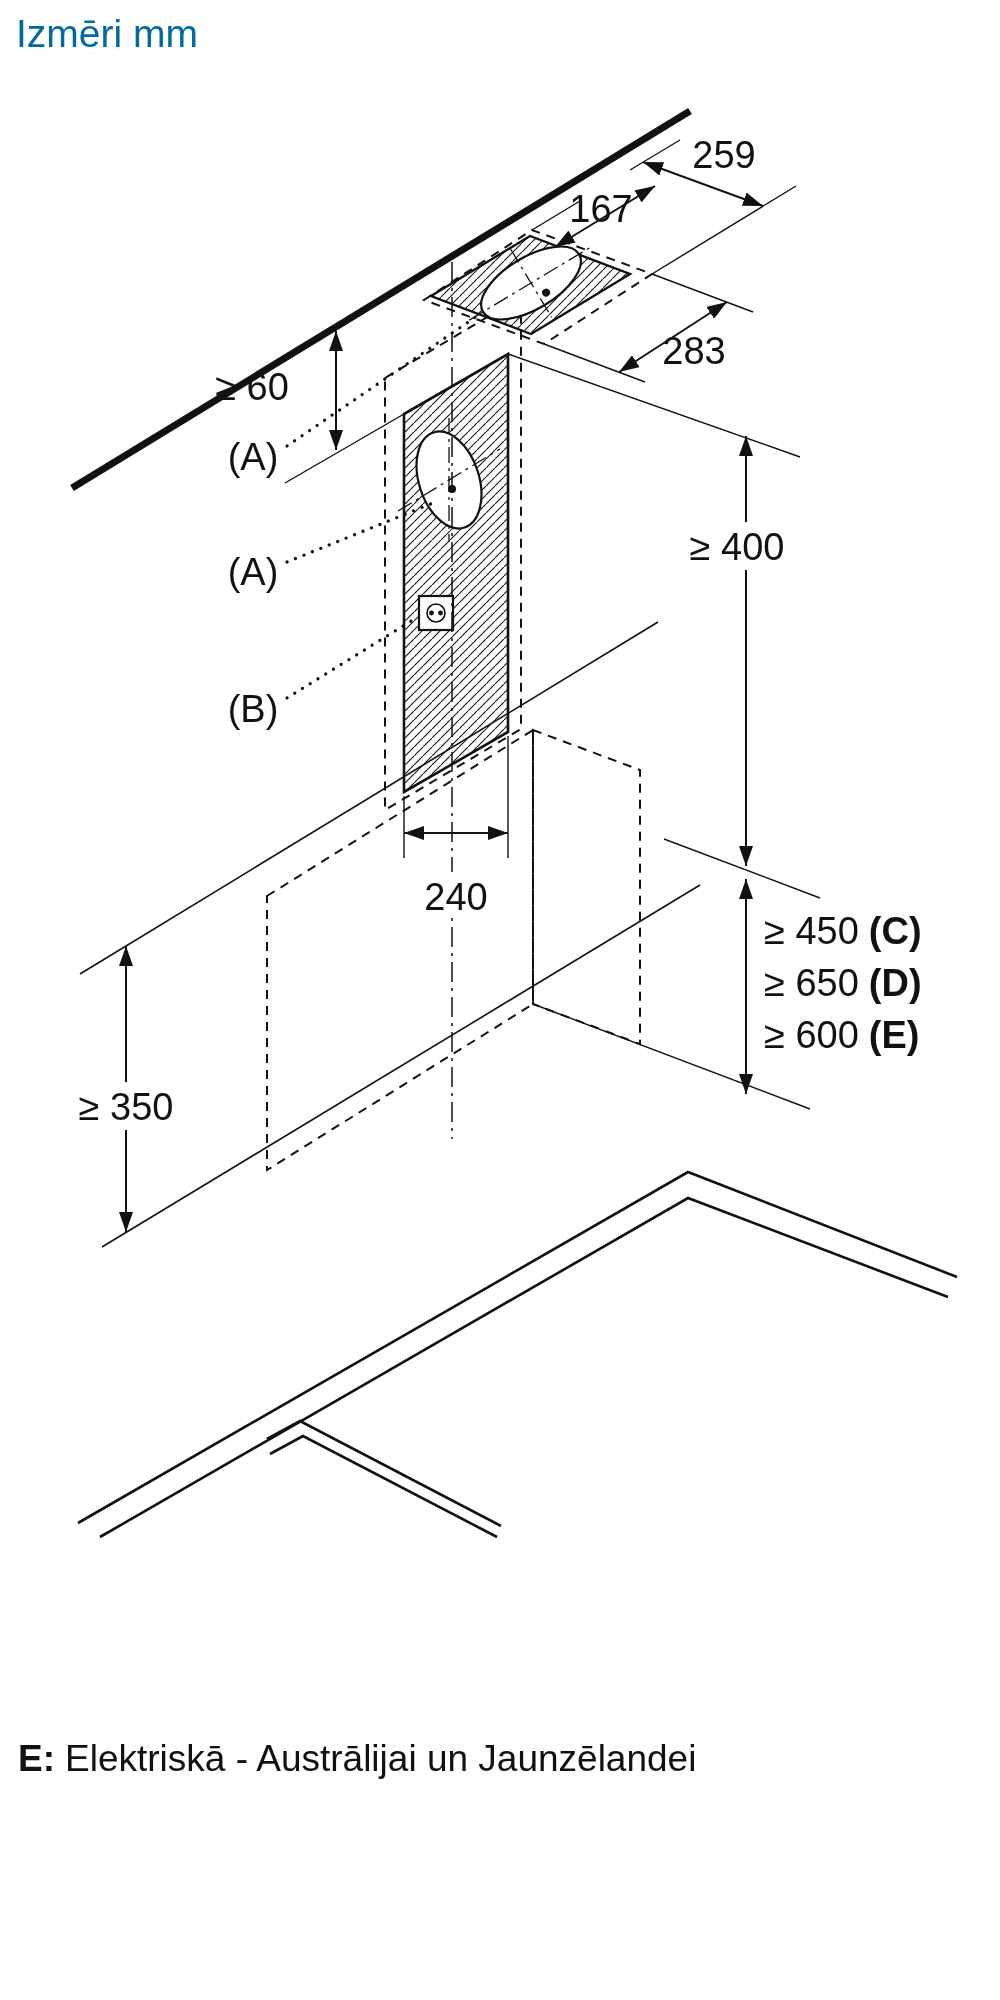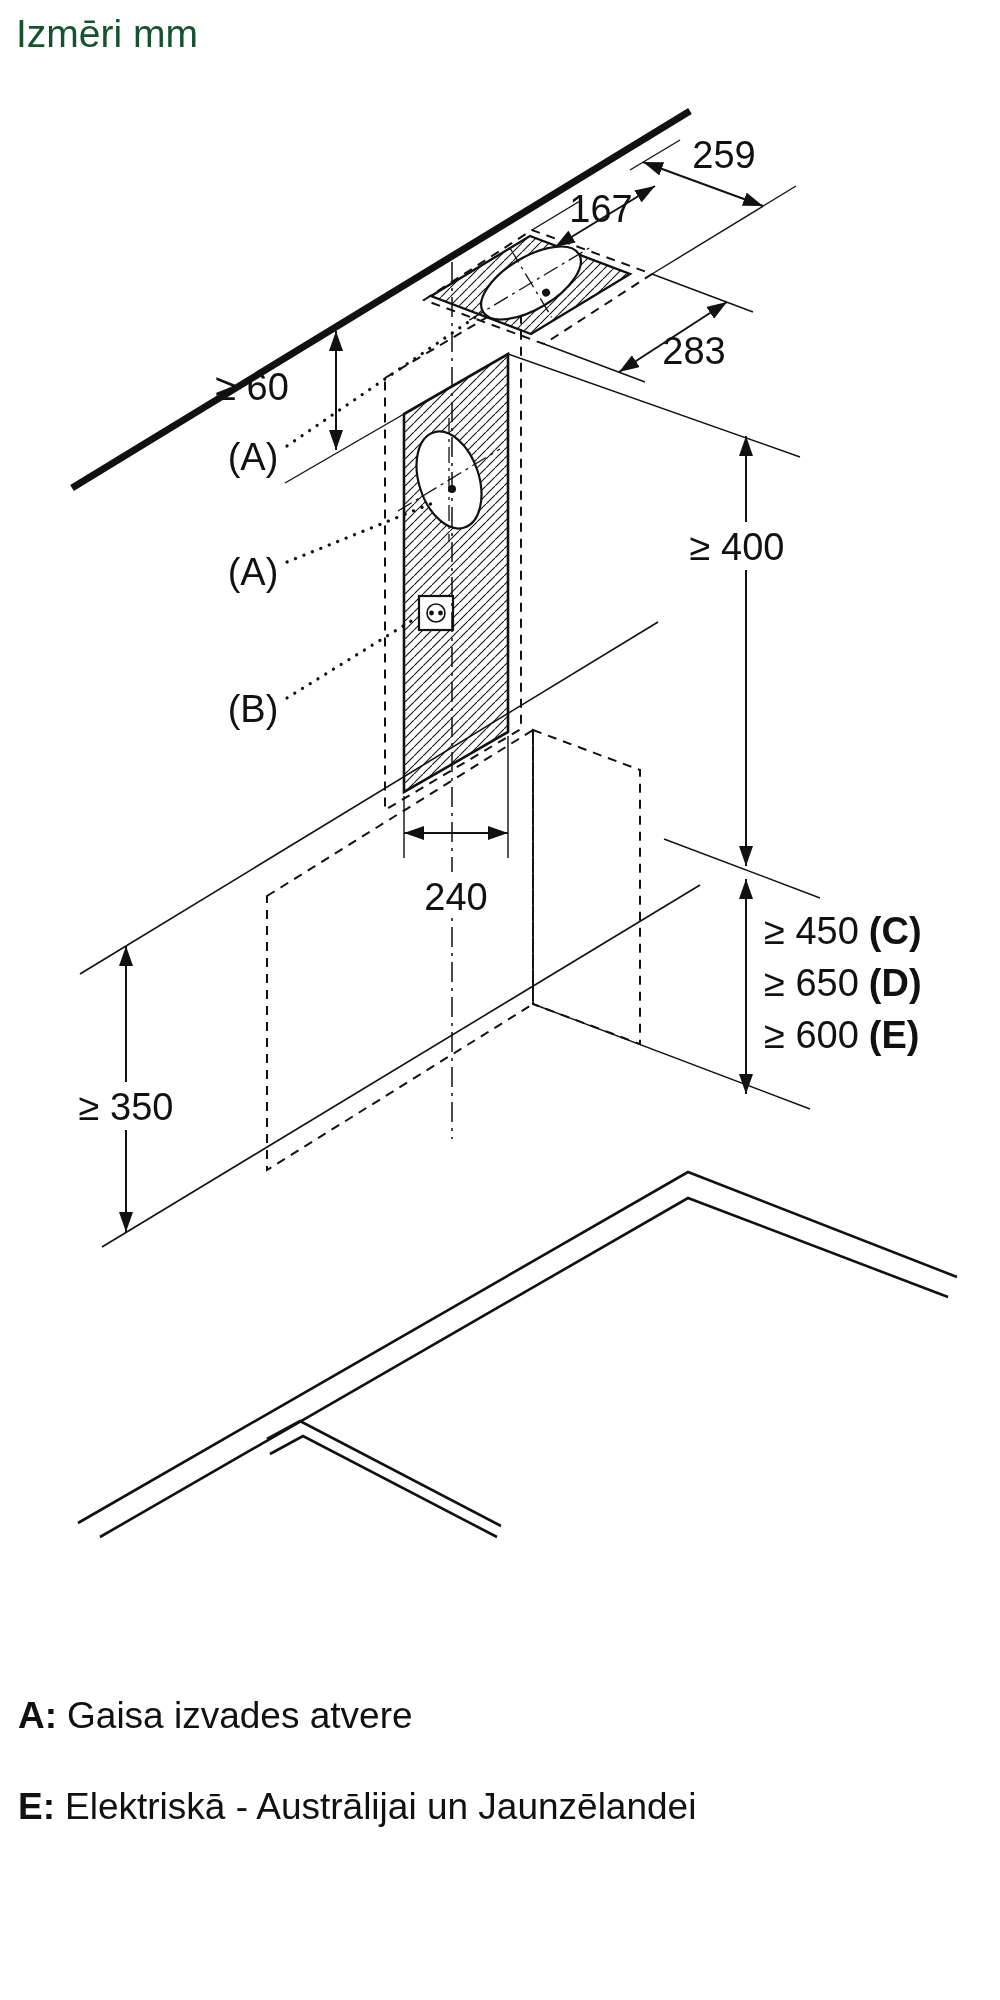--- a/index.html
+++ b/index.html
@@ -1,21 +1,21 @@
 <!DOCTYPE html>
 <html><head>
 <meta charset="utf-8">
 <style>
   html,body{margin:0;padding:0;}
   body{
     width:1000px;height:2000px;background:#ffffff;position:relative;
     font-family:"Liberation Sans", sans-serif;color:#111;overflow:hidden;
   }
   #title{
-    position:absolute;left:16px;top:12px;font-size:39px;color:#14532d;
+    position:absolute;left:16px;top:12px;font-size:39px;color:#0369a1;
   }
   #drawing{position:absolute;left:0;top:0;}
   svg text{font-family:"Liberation Sans", sans-serif;font-size:38px;fill:#111;}
   svg text.bold, tspan.bold{font-weight:bold;}
   #legend{
     position:absolute;left:18px;top:1692px;font-size:37px;line-height:48px;
   }
   .legend-line .lk{font-weight:bold;}
   .legend-line .lt{margin-left:10px;}
   .legend-line.gap{margin-top:43px;}
@@ -147,19 +147,16 @@
     <line x1="287" y1="446" x2="480" y2="314" stroke-dasharray="0.1 9"></line>
     <line x1="287" y1="562" x2="433" y2="503" stroke-dasharray="0.1 9"></line>
     <line x1="287" y1="698" x2="416" y2="618" stroke-dasharray="0.1 9"></line>
   </g>
   <text x="253" y="470" text-anchor="middle">(A)</text>
   <text x="253" y="585" text-anchor="middle">(A)</text>
   <text x="253" y="722" text-anchor="middle">(B)</text>
 </svg>
 
 <div id="legend">
-  <div class="legend-line">
-    <span class="lk">A:</span><span class="lt">Gaisa izvades atvere</span>
-  </div>
   <div class="legend-line gap">
     <span class="lk">E:</span><span class="lt">Elektriskā - Austrālijai un Jaunzēlandei</span>
   </div>
 </div>
 
 </body></html>

